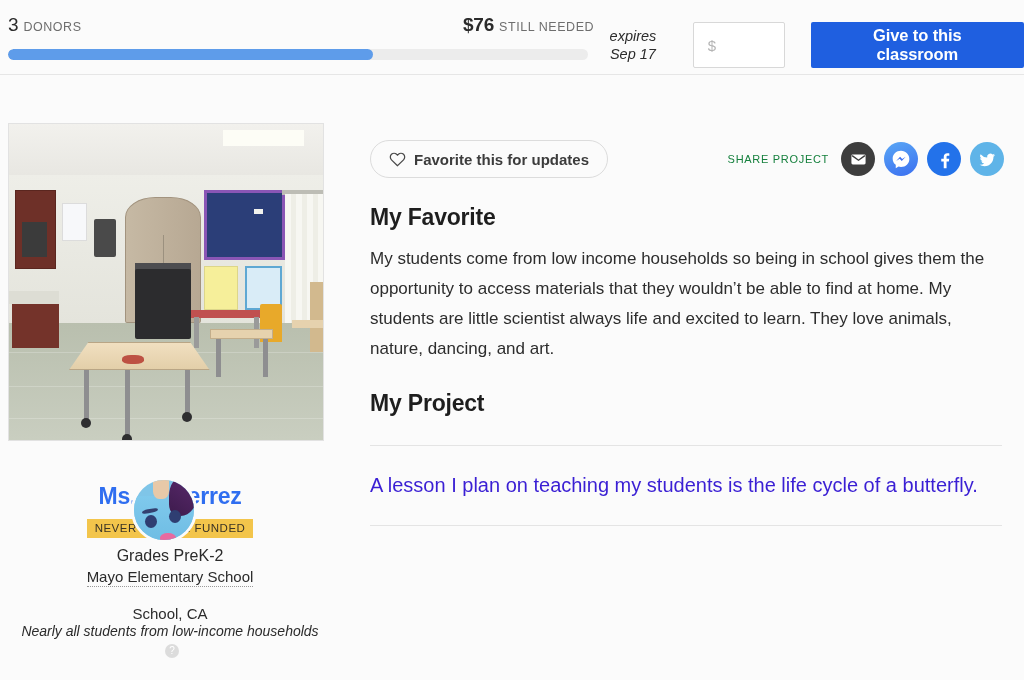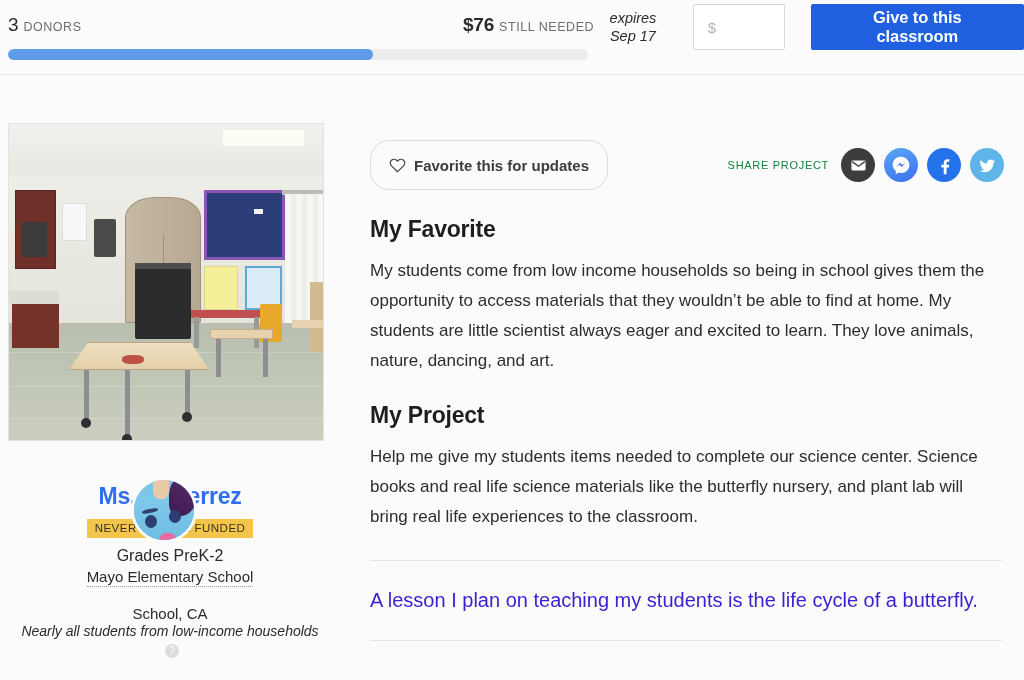--- a/index.html
+++ b/index.html
@@ -75,21 +75,21 @@
   .progress-fill {
     height: 100%;
     background: #5e9cea;
     border-radius: 6px;
   }
 
   .header-right {
     display: flex;
     align-items: center;
     gap: 12px;
-    padding-top: 4px;
+    padding-top: 22px;
   }
   .expires {
     font-style: italic;
     font-size: 14.5px;
     color: #2b2b2b;
     line-height: 18px;
     text-align: center;
     width: 72px;
     margin-right: 12px;
   }
@@ -307,21 +307,21 @@
   .action-row {
     display: flex;
     align-items: center;
     justify-content: space-between;
     padding-top: 65px;
   }
   .fav-btn {
     display: inline-flex;
     align-items: center;
     gap: 8px;
-    height: 50px;
+    height: 38px;
     padding: 12px 18px;
     border: 1px solid #dcdcdc;
     border-radius: 19px;
     background: #fbfbfb;
     font-size: 15px;
     font-weight: 700;
     color: #3c3c3c;
     cursor: pointer;
     font-family: "Liberation Sans", sans-serif;
   }
@@ -519,23 +519,22 @@
 
         <span class="share-icon si-twitter">
           <svg width="19" height="19" viewBox="0 0 24 24">
             <path d="M21.5 6.4c-.7.3-1.5.55-2.3.65a4 4 0 0 0 1.76-2.2c-.78.46-1.64.8-2.55.98a4 4 0 0 0-6.82 3.65A11.4 11.4 0 0 1 3.3 5.3a4 4 0 0 0 1.24 5.35c-.65-.02-1.26-.2-1.8-.5v.05a4 4 0 0 0 3.2 3.93c-.6.16-1.2.18-1.8.07a4 4 0 0 0 3.73 2.78A8 8 0 0 1 2 18.6a11.3 11.3 0 0 0 6.13 1.8c7.36 0 11.38-6.1 11.38-11.4l-.01-.52a8 8 0 0 0 2-2.08z" fill="#fff"></path>
           </svg>
         </span>
       </div>
     </div>
 
     <h2 class="sec">My Favorite</h2>
-    <p class="sec-body">My students come from low income households so being in school gives them the opportunity to access materials that they wouldn’t be able to find at home. My students are little scientist always eager and excited to learn. They love animals, nature, dancing, and art.</p>
+    <p class="sec-body">My students come from low income households so being in school gives them the opportunity to access materials that they wouldn’t be able to find at home. My students are little scientist always life and excited to learn. They love animals, nature, dancing, and art.</p>
 
     <h2 class="sec">My Project</h2>
-    <p class="sec-body">Help me give my students items needed to complete our science center. Science books and real life science materials like the butterfly nursery, and plant lab will bring real life experiences to the classroom.</p>
 
     <div class="divider"></div>
     <p class="lesson">A lesson I plan on teaching my students is the life cycle of a butterfly.</p>
     <div class="divider" style="margin-top:0"></div>
 
   </div>
 </div>
 
 </body></html>

